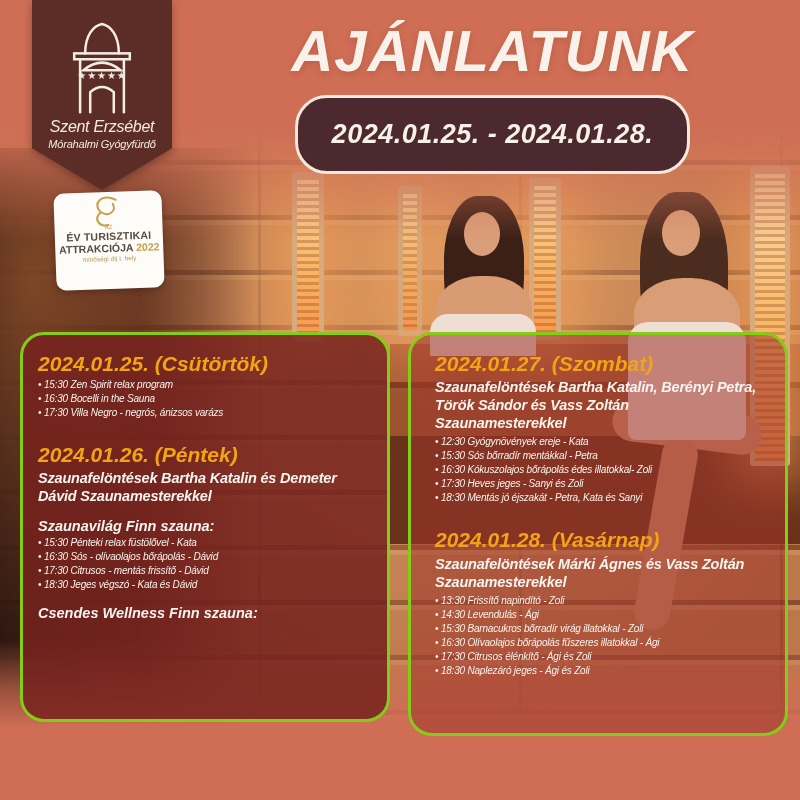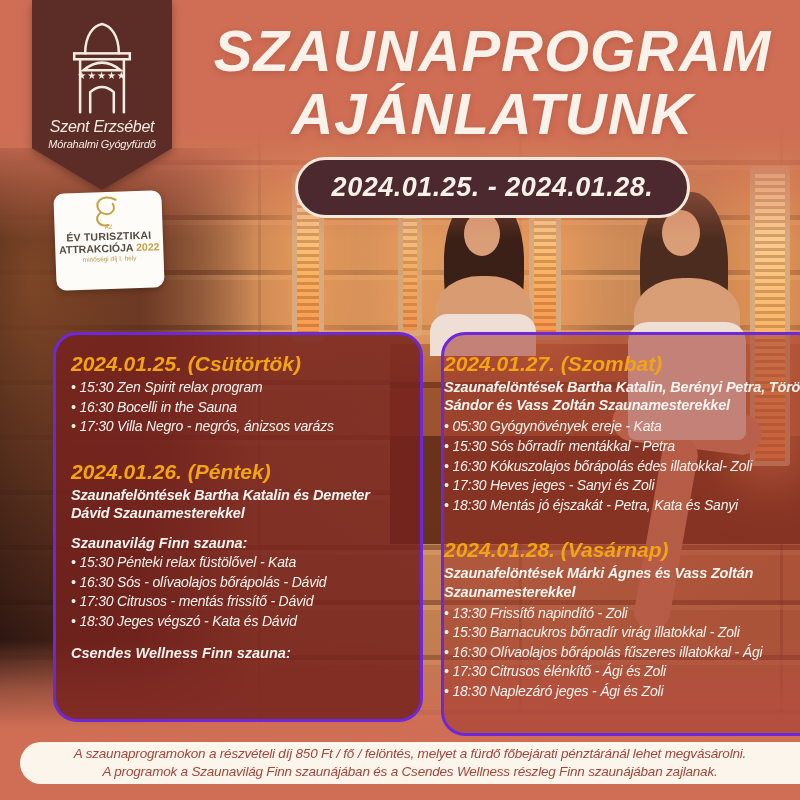--- a/index.html
+++ b/index.html
@@ -48,42 +48,42 @@
     filter:drop-shadow(0 3px 4px rgba(0,0,0,.3));}
   .pennant-shape{width:100%;height:100%;background:var(--maroon,#5c2d27);
     clip-path:polygon(0 0,100% 0,100% 78%,50% 100%,0 78%);
     display:flex;flex-direction:column;align-items:center;padding-top:18px;}
   .logo-name{color:#f3ece2;font-style:italic;font-size:16px;margin-top:4px;letter-spacing:-.3px;}
   .logo-sub{color:#f3ece2;font-style:italic;font-size:11px;margin-top:2px;letter-spacing:-.2px;}
 
   .header{position:absolute;left:185px;top:20px;width:615px;text-align:center;}
   .title{color:var(--title_text,#f8f2ea);font-weight:bold;font-style:italic;
     font-size:58px;line-height:1.08;letter-spacing:1px;text-shadow:0 2px 6px rgba(130,45,25,.25);}
-  .date-pill{display:inline-block;margin-top:12px;padding:12px 34px;
+  .date-pill{display:inline-block;margin-top:12px;padding:21px 34px;
     background:#4c292e;border:3px solid #f3e9dd;border-radius:32px;
     color:#f7f1e8;font-weight:bold;font-style:italic;font-size:27px;letter-spacing:.5px;}
 
   
   .award{position:absolute;left:55px;top:192px;width:108px;height:97px;background:#fdfcf8;
     border-radius:10px;transform:rotate(-2deg);box-shadow:0 2px 6px rgba(0,0,0,.25);
     display:flex;flex-direction:column;align-items:center;padding-top:2px;}
   .award .az{font-size:6px;color:#c9a04a;margin-top:-4px;}
   .award .l1{font-size:10.5px;font-weight:bold;color:#574a40;letter-spacing:.2px;}
   .award .l2{font-size:10.5px;font-weight:bold;color:#574a40;}
   .award .l2 .yr{color:#c9a04a;}
   .award .l3{font-size:6.5px;color:#b89a55;margin-top:1px;}
 
   
-  .panel{position:absolute;border:3px solid #6d28d9;border-radius:24px;color:#f7f3ee;margin-left:33px;}
+  .panel{position:absolute;border:3px solid #84cc16;border-radius:24px;color:#f7f3ee;}
   .panel-left{left:20px;top:332px;width:370px;height:390px;background:rgba(118,34,29,.85);padding:17px 15px;}
-  .panel-right{left:408px;top:332px;width:380px;height:404px;background:rgba(158,52,44,.55);padding:17px 0;}
+  .panel-right{left:408px;top:332px;width:380px;height:404px;background:rgba(158,52,44,.55);padding:17px 24px;}
   .day-heading{color:var(--gold,#f3a414);font-weight:bold;font-style:italic;font-size:21px;line-height:1.1;margin:0 0 3px 0;}
   .master{font-weight:bold;font-style:italic;font-size:14.5px;line-height:1.25;margin:0 0 3px 0;letter-spacing:-.2px;}
   .gname{font-weight:bold;font-style:italic;font-size:14.5px;margin:13px 0 2px 0;}
-  .items{font-style:italic;font-size:14px;line-height:1.4;letter-spacing:-.2px;}
+  .items{font-style:italic;font-size:10px;line-height:1.4;letter-spacing:-.2px;}
   .bullet{white-space:nowrap;}
   .day + .day{margin-top:23px;}
 
   
   .footer{position:absolute;left:20px;top:742px;width:780px;height:42px;background:var(--cream,#fbf5eb);
     border-radius:22px 0 0 22px;display:flex;flex-direction:column;justify-content:center;align-items:center;
     color:var(--footer_text,#a3453a);font-style:italic;font-size:13.5px;line-height:1.32;letter-spacing:-.2px;overflow:hidden;}
   .footer div{white-space:nowrap;}
 </style>
 </head>
@@ -130,21 +130,20 @@
           <path d="M86 49 V112"></path>
         </g>
         <text x="60" y="73" text-anchor="middle" fill="#f3ece2" font-size="12" letter-spacing="1">★★★★★</text>
       </svg>
       <div class="logo-name">Szent Erzsébet</div>
       <div class="logo-sub">Mórahalmi Gyógyfürdő</div>
     </div>
   </div>
 
   <div class="header">
-    <div class="title">SZAUNAPROGRAM</div>
     <div class="title">AJÁNLATUNK</div>
     <div class="date-pill">2024.01.25. - 2024.01.28.</div>
   </div>
 
   <div class="award">
     <svg width="44" height="34" viewBox="0 0 44 34">
       <path d="M30 6 C16 -2 6 10 15 18 C22 23 31 18 27 10 M15 18 C7 24 12 33 22 31" fill="none" stroke="#c9a04a" stroke-width="2" stroke-linecap="round"></path>
     </svg>
     <div class="az">AZ</div>
     <div class="l1">ÉV TURISZTIKAI</div>
@@ -177,38 +176,35 @@
         <p class="gname">Csendes Wellness Finn szauna:</p>
       </div>
     </div>
   </section>
 
   <section class="panel panel-right">
     <div class="day">
       <h2 class="day-heading">2024.01.27. (Szombat)</h2>
       <p class="master">Szaunafelöntések Bartha Katalin, Berényi Petra, Török Sándor és Vass Zoltán Szaunamesterekkel</p>
       <div class="items">
-          <div class="bullet">• 05:30 Gyógynövények ereje - Kata</div>
+          <div class="bullet">• 12:30 Gyógynövények ereje - Kata</div>
           <div class="bullet">• 15:30 Sós bőrradír mentákkal - Petra</div>
           <div class="bullet">• 16:30 Kókuszolajos bőrápolás édes illatokkal- Zoli</div>
           <div class="bullet">• 17:30 Heves jeges - Sanyi és Zoli</div>
           <div class="bullet">• 18:30 Mentás jó éjszakát - Petra, Kata és Sanyi</div>
         </div>
     </div>
     <div class="day">
       <h2 class="day-heading">2024.01.28. (Vasárnap)</h2>
       <p class="master">Szaunafelöntések Márki Ágnes és Vass Zoltán Szaunamesterekkel</p>
       <div class="items">
           <div class="bullet">• 13:30 Frissítő napindító - Zoli</div>
+          <div class="bullet">• 14:30 Levendulás - Ági</div>
           <div class="bullet">• 15:30 Barnacukros bőrradír virág illatokkal - Zoli</div>
           <div class="bullet">• 16:30 Olívaolajos bőrápolás fűszeres illatokkal - Ági</div>
           <div class="bullet">• 17:30 Citrusos élénkítő - Ági és Zoli</div>
           <div class="bullet">• 18:30 Naplezáró jeges - Ági és Zoli</div>
         </div>
     </div>
   </section>
 
-  <div class="footer">
-    <div>A szaunaprogramokon a részvételi díj 850 Ft / fő / felöntés, melyet a fürdő főbejárati pénztáránál lehet megvásárolni.</div>
-    <div>A programok a Szaunavilág Finn szaunájában és a Csendes Wellness részleg Finn szaunájában zajlanak.</div>
-  </div>
 
 </div>
 
 </body></html>

